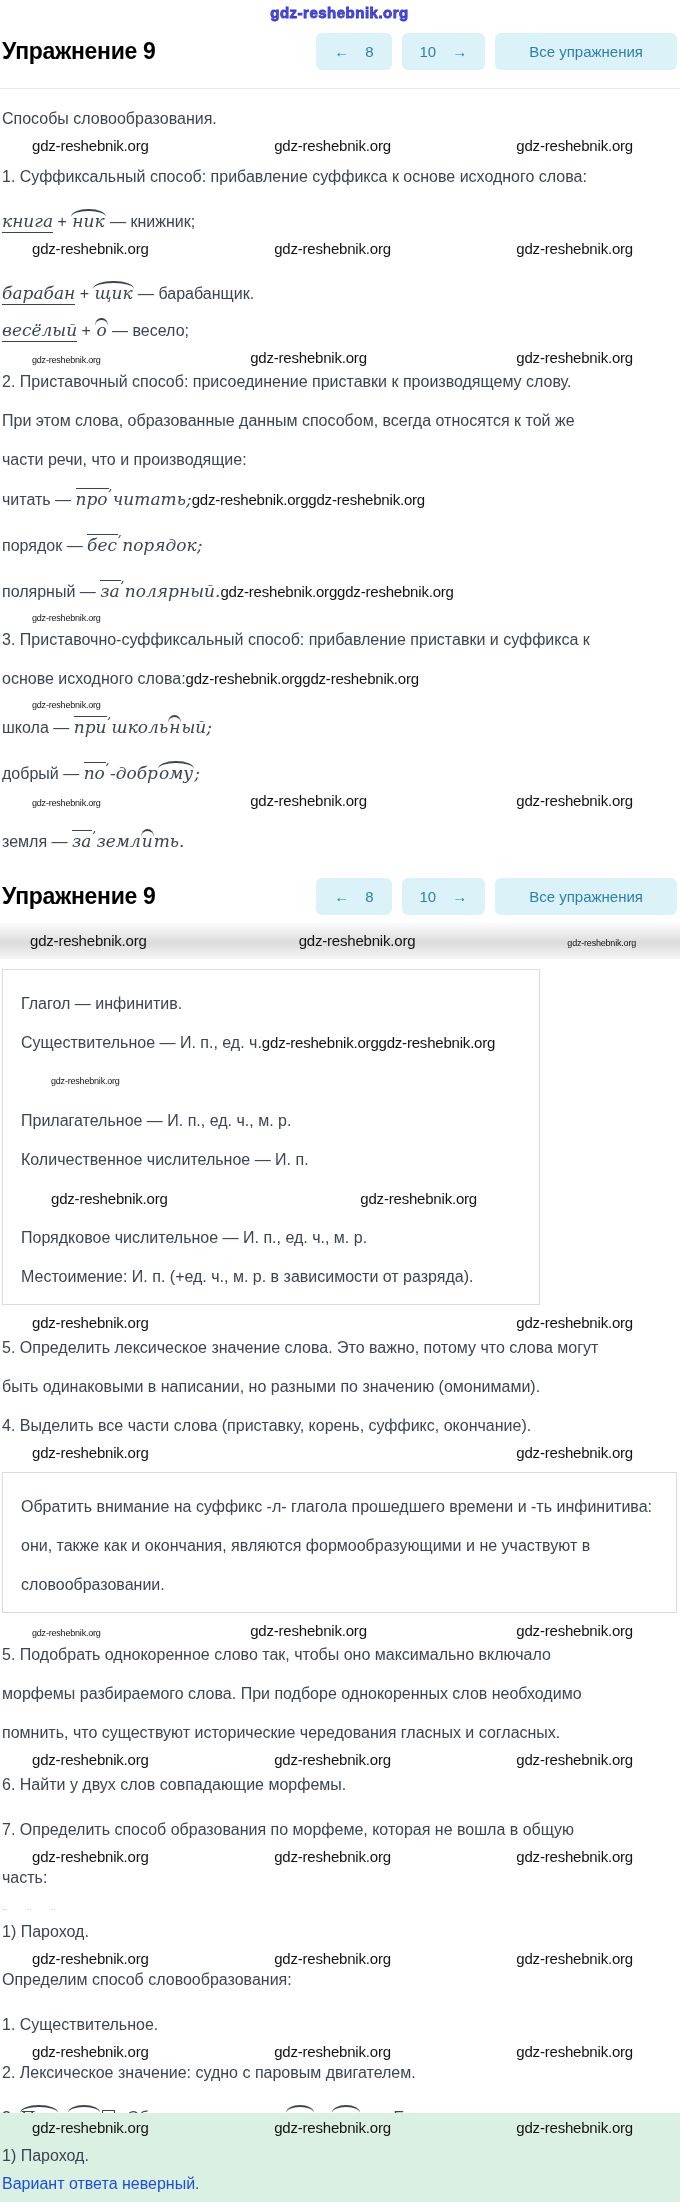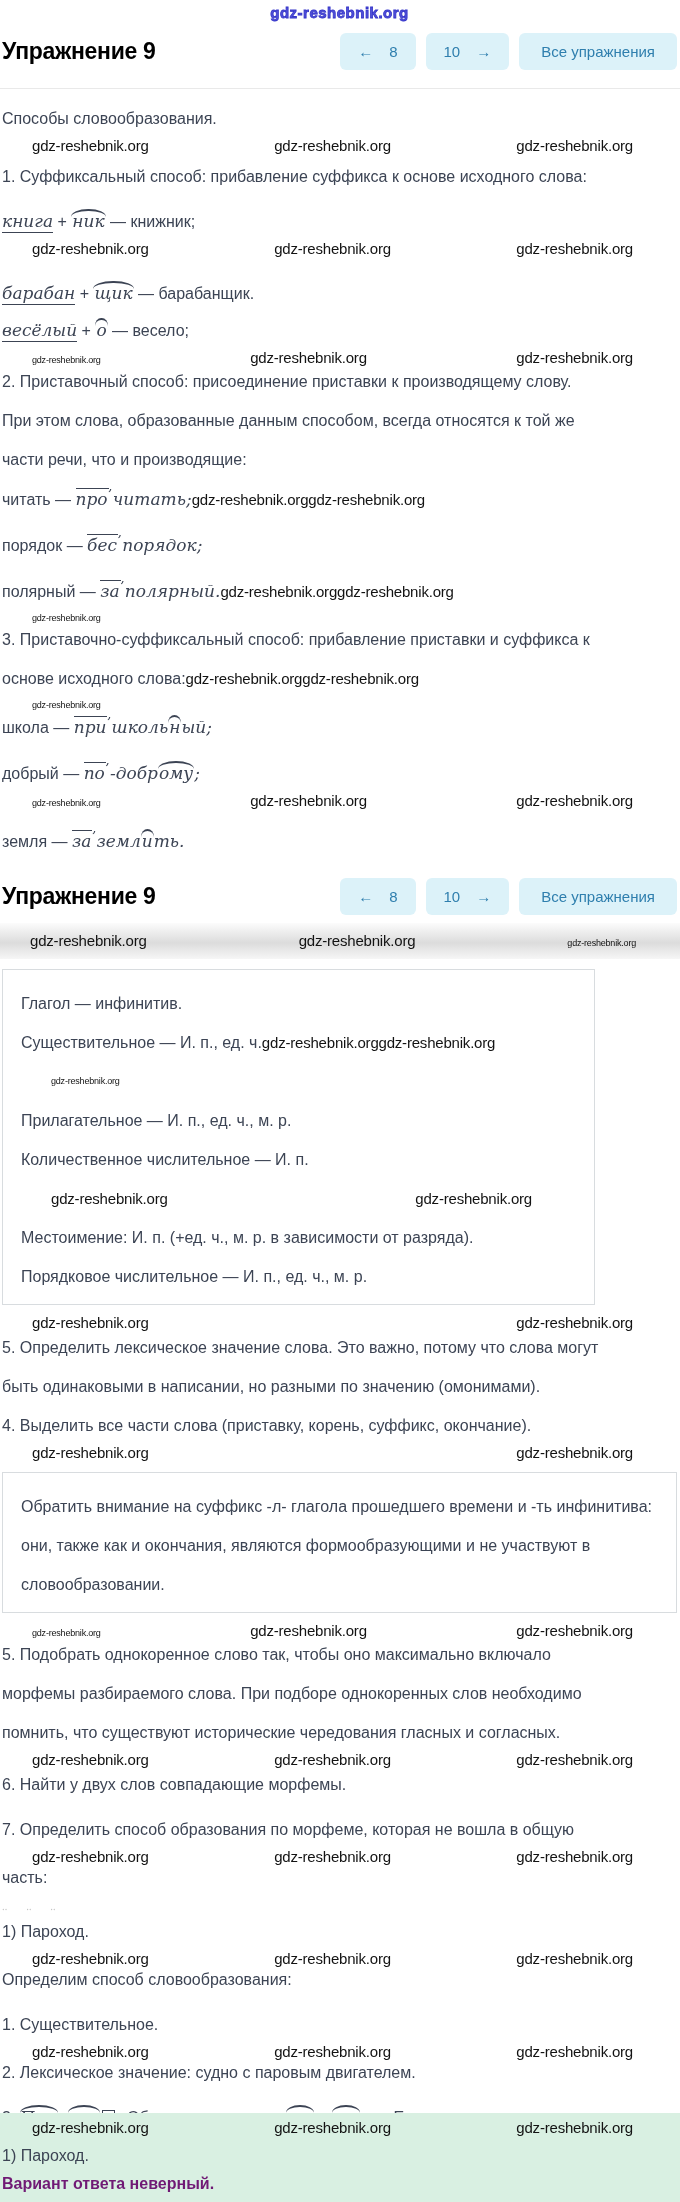--- a/index.html
+++ b/index.html
@@ -10,29 +10,29 @@
   #section2{height:1336px}
 
   .wm-top{text-align:center;font-weight:700;font-size:15px;padding-top:4px;
           color:#5050d8;-webkit-text-stroke:0.8px #3434c8;letter-spacing:0.5px}
 
   .header-row{display:flex;align-items:center;justify-content:space-between;margin:12px 0 0}
   .page-title{font-size:23px;font-weight:700;color:#000000;margin:0;letter-spacing:-0.3px}
   .nav{display:flex;gap:10px}
   .btn{background:#dcf2f9;color:#2f7fae;border:none;border-radius:6px;font-size:15px;
        font-family:inherit;padding:10px 18px;display:flex;align-items:center;gap:16px;cursor:pointer}
-  .btn-all{padding:10px 22px}
+  .btn-all{padding:10px 34px}
   .divider{height:1px;background:#e9e9e9;margin:18px -3px 0 -2px}
 
   .line{font-size:16px;line-height:19px;margin-top:12px;white-space:nowrap}
   .ex{margin-top:18px}
   .sp-xs{margin-top:2px}.sp-s{margin-top:6px}.sp-m{margin-top:12px}
   .sp-l{margin-top:20px}.sp-xl{margin-top:26px}
   .bold{font-weight:400}
-  .green-bold{font-weight:700;color:#701a75}
+  .green-bold{font-weight:400;color:#1d4ed8}
 
   .serif{font-family:"DejaVu Serif",serif;font-size:17px}
   .serif-it{font-family:"DejaVu Serif",serif;font-style:italic;font-size:17px}
   .root{border-bottom:1.5px solid #3c4454;padding-bottom:1px}
   .hat{position:relative;display:inline-block;padding:0 1px}
   .hat::before{content:"";position:absolute;left:0;right:0;top:-3px;height:6px;
     border-top:2px solid #3c4454;border-radius:50%/100% 100% 0 0}
   .pref{position:relative;display:inline-block;padding-top:1px}
   .pref::before{content:"";position:absolute;left:0;right:-1px;top:-1px;border-top:1.6px solid #3c4454}
   .tick{font-size:13px;vertical-align:super;line-height:0;margin-right:1px}
@@ -153,38 +153,38 @@
         <span>Все упражнения</span>
       </button>
     </div>
   </div>
   <div id="s2-content">
       <div class="line wmrow band">
         <span class="wm">gdz-reshebnik.org</span>
         <span class="wm">gdz-reshebnik.org</span>
         <span class="wm wm-sm">gdz-reshebnik.org</span>
       </div>
-      <div class="box" style="width: 593px;">
+      <div class="box" style="width: 538px;">
         <div class="line sp-m"><span>Глагол — инфинитив.</span></div>
         <div class="line sp-xl mixrow">
           <span class="group"><span>Существительное — И. п., ед. ч.</span></span>
           <span class="wm">gdz-reshebnik.org</span>
           <span class="wm">gdz-reshebnik.org</span>
         </div>
         <div class="line wmrow sp-xs" style="justify-content: flex-start;">
           <span class="wm wm-sm">gdz-reshebnik.org</span>
         </div>
         <div class="line sp-s"><span>Прилагательное — И. п., ед. ч., м. р.</span></div>
         <div class="line sp-xl"><span>Количественное числительное — И. п.</span></div>
         <div class="line wmrow sp-xs">
           <span class="wm">gdz-reshebnik.org</span>
           <span class="wm">gdz-reshebnik.org</span>
         </div>
+        <div class="line sp-s"><span>Порядковое числительное — И. п., ед. ч., м. р.</span></div>
         <div class="line sp-xl"><span>Местоимение: И. п. (+ед. ч., м. р. в зависимости от разряда).</span></div>
-        <div class="line sp-s"><span>Порядковое числительное — И. п., ед. ч., м. р.</span></div>
       </div>
       <div class="line wmrow sp-xs">
         <span class="wm">gdz-reshebnik.org</span>
         <span class="wm">gdz-reshebnik.org</span>
       </div>
       <div class="line sp-s"><span>5. Определить лексическое значение слова. Это важно, потому что слова могут</span></div>
       <div class="line sp-l"><span>быть одинаковыми в написании, но разными по значению (омонимами).</span></div>
       <div class="line sp-l"><span>4. Выделить все части слова (приставку, корень, суффикс, окончание).</span></div>
       <div class="line wmrow sp-xs">
         <span class="wm">gdz-reshebnik.org</span>

